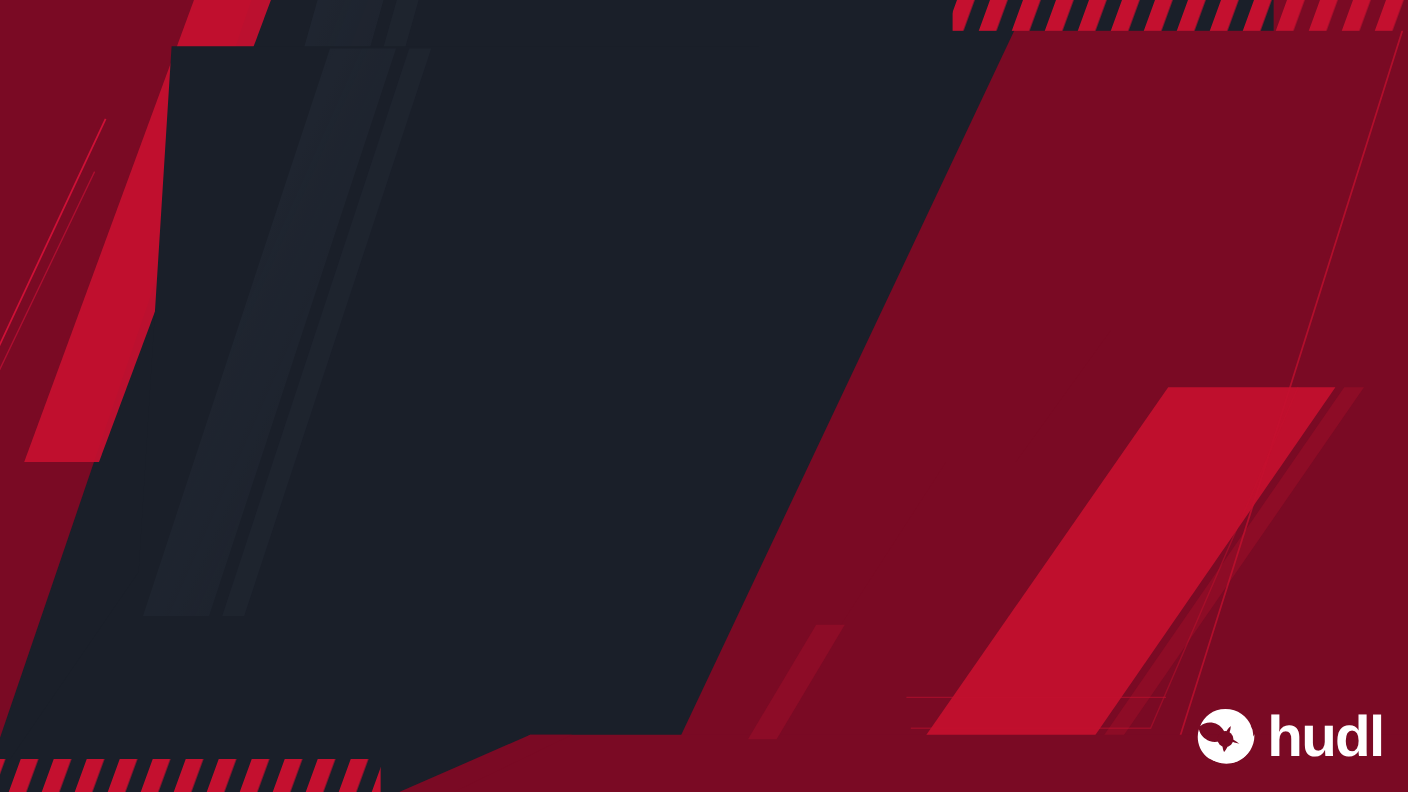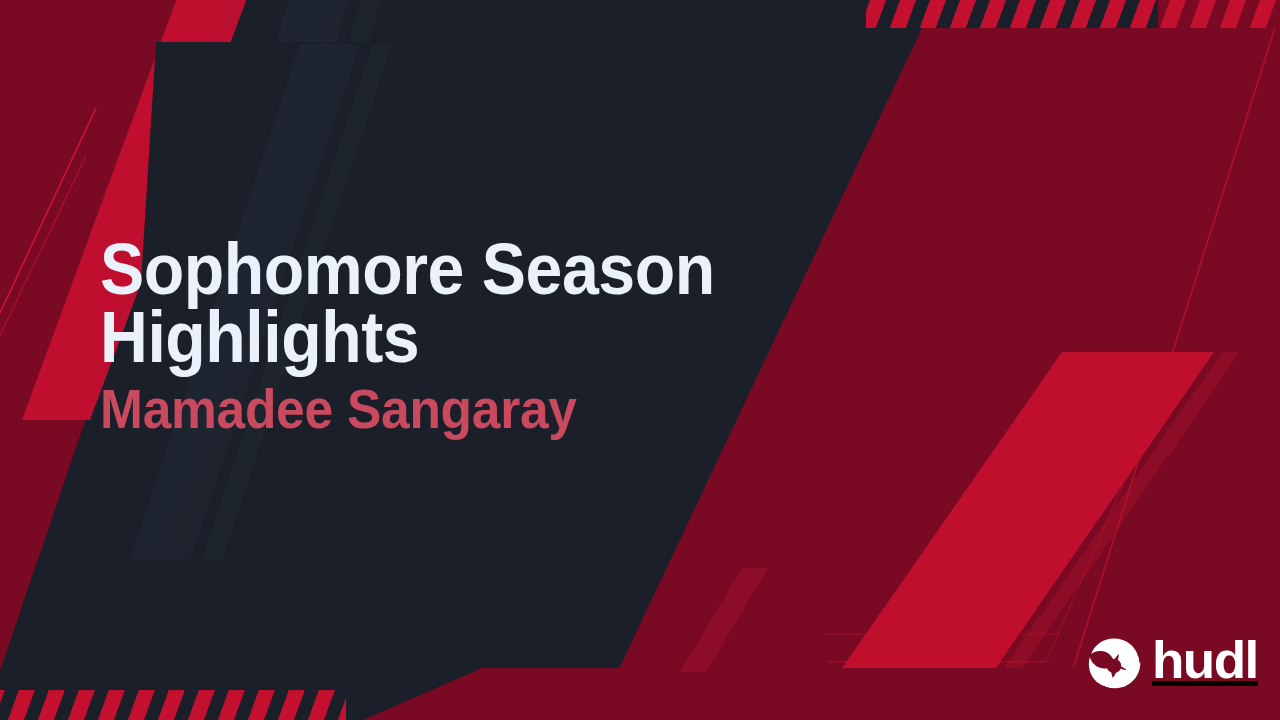--- a/index.html
+++ b/index.html
@@ -53,24 +53,23 @@
     transform: scaleX(0.92);
     transform-origin: left center;
     white-space: nowrap;
   }
   .brand-layer {
     position: absolute;
     left: 1086px;
     top: 634px;
     height: 62px;
     display: flex;
-    align-items: flex-start;
+    align-items: flex-end;
     gap: 10px;
     z-index: 6;
-    text-decoration: underline;
   }
   .brand-mark { width: 56px; height: 56px; display: block; }
   .brand-word {
     font-family: "Liberation Sans", sans-serif;
     font-weight: 700;
     font-size: 52px;
     line-height: 1;
     letter-spacing: -1.5px;
     color: #ffffff;
     transform: scaleX(1.02);
@@ -173,25 +172,20 @@
         <rect x="1158" y="-2" width="130" height="30" fill="url(#hazardOnRed)"></rect>
       </g>
 
       <g>
         <rect x="-6" y="690" width="352" height="32" fill="url(#hazard)"></rect>
       </g>
 
     </g>
   </svg>
 
-  <div class="text-layer">
-    <div class="title-line">Sophomore Season</div>
-    <div class="title-line">Highlights</div>
-    <div class="subtitle-line">Mamadee Sangaray</div>
-  </div>
 
   <div class="brand-layer">
     <svg class="brand-mark" viewBox="0 0 100 100">
       <g fill="#ffffff">
         <path d="M50 8 C70 8 86 20 92 36 C84 30 74 29 66 32 C58 35 52 41 50 49 C47 40 40 33 31 31 C23 29 15 31 9 36 C15 20 30 8 50 8 Z"></path>
         <path d="M94 42 C98 60 92 78 78 88 C80 79 78 70 72 64 C66 58 58 55 50 56 C57 49 60 40 58 31 C56 23 50 17 43 14 C62 12 89 23 94 42 Z"></path>
         <path d="M72 92 C56 100 36 98 23 86 C32 88 41 85 47 79 C53 73 56 65 55 57 C62 63 72 66 80 64 C88 62 94 56 97 49 C98 67 88 84 72 92 Z"></path>
         <path d="M20 86 C7 75 2 57 7 41 C9 50 16 57 24 60 C32 63 40 62 47 57 C44 66 45 75 50 82 C55 89 63 93 71 93 C54 98 33 96 20 86 Z"></path>
       </g>
       <circle cx="50" cy="57" r="13" fill="#7a0a24"></circle>

